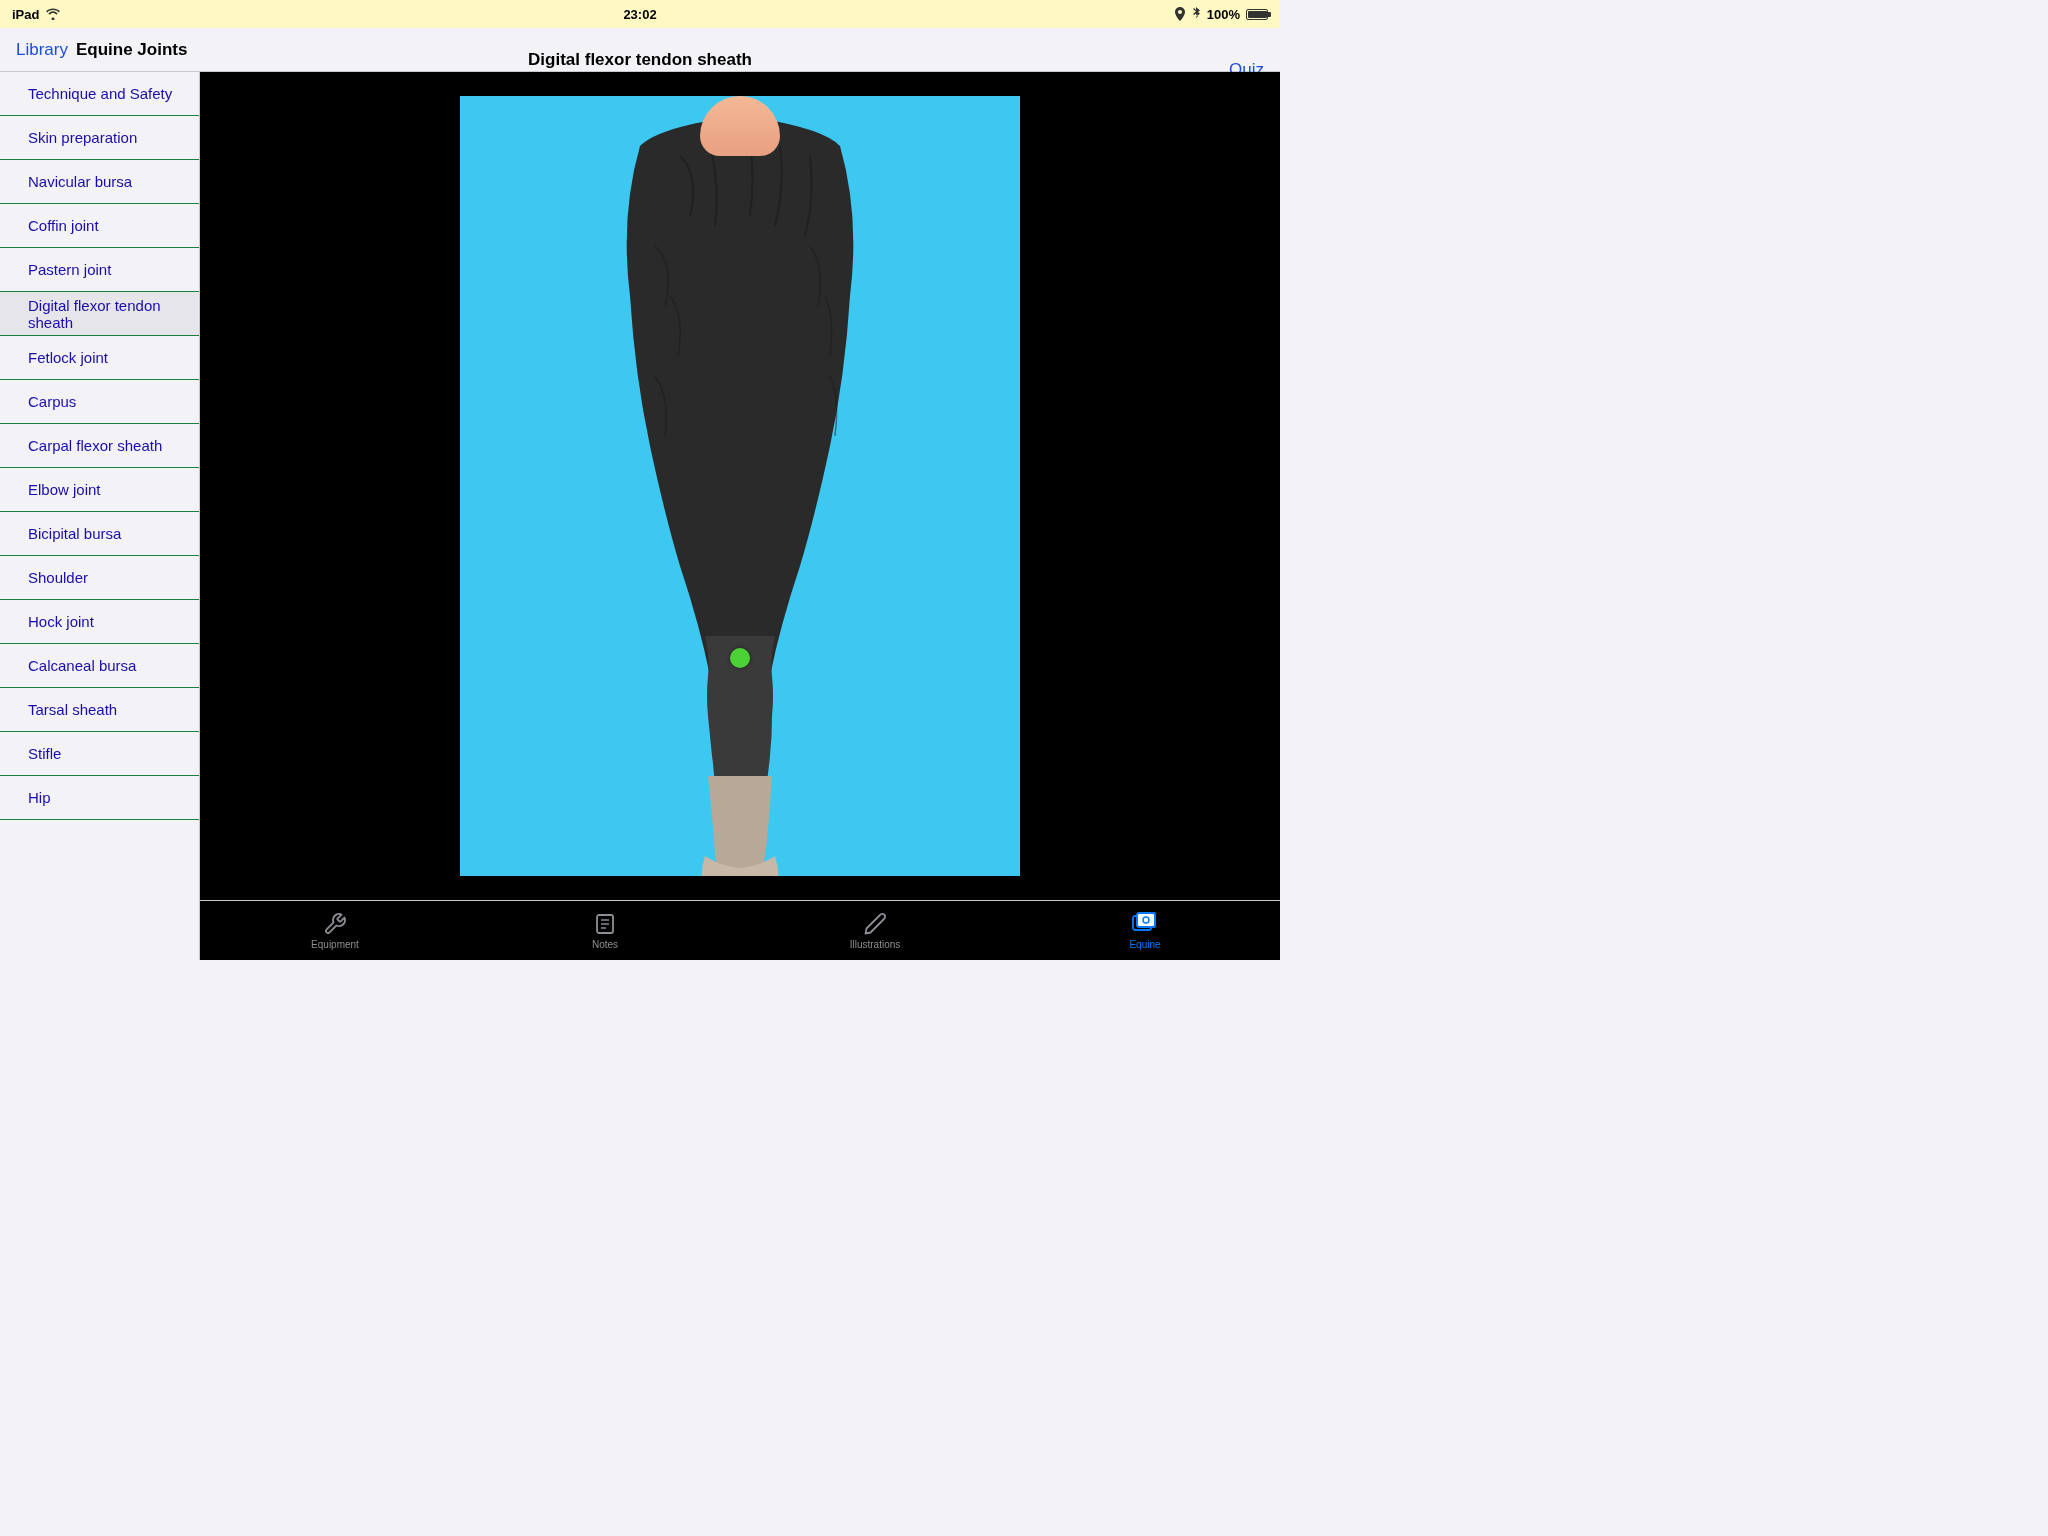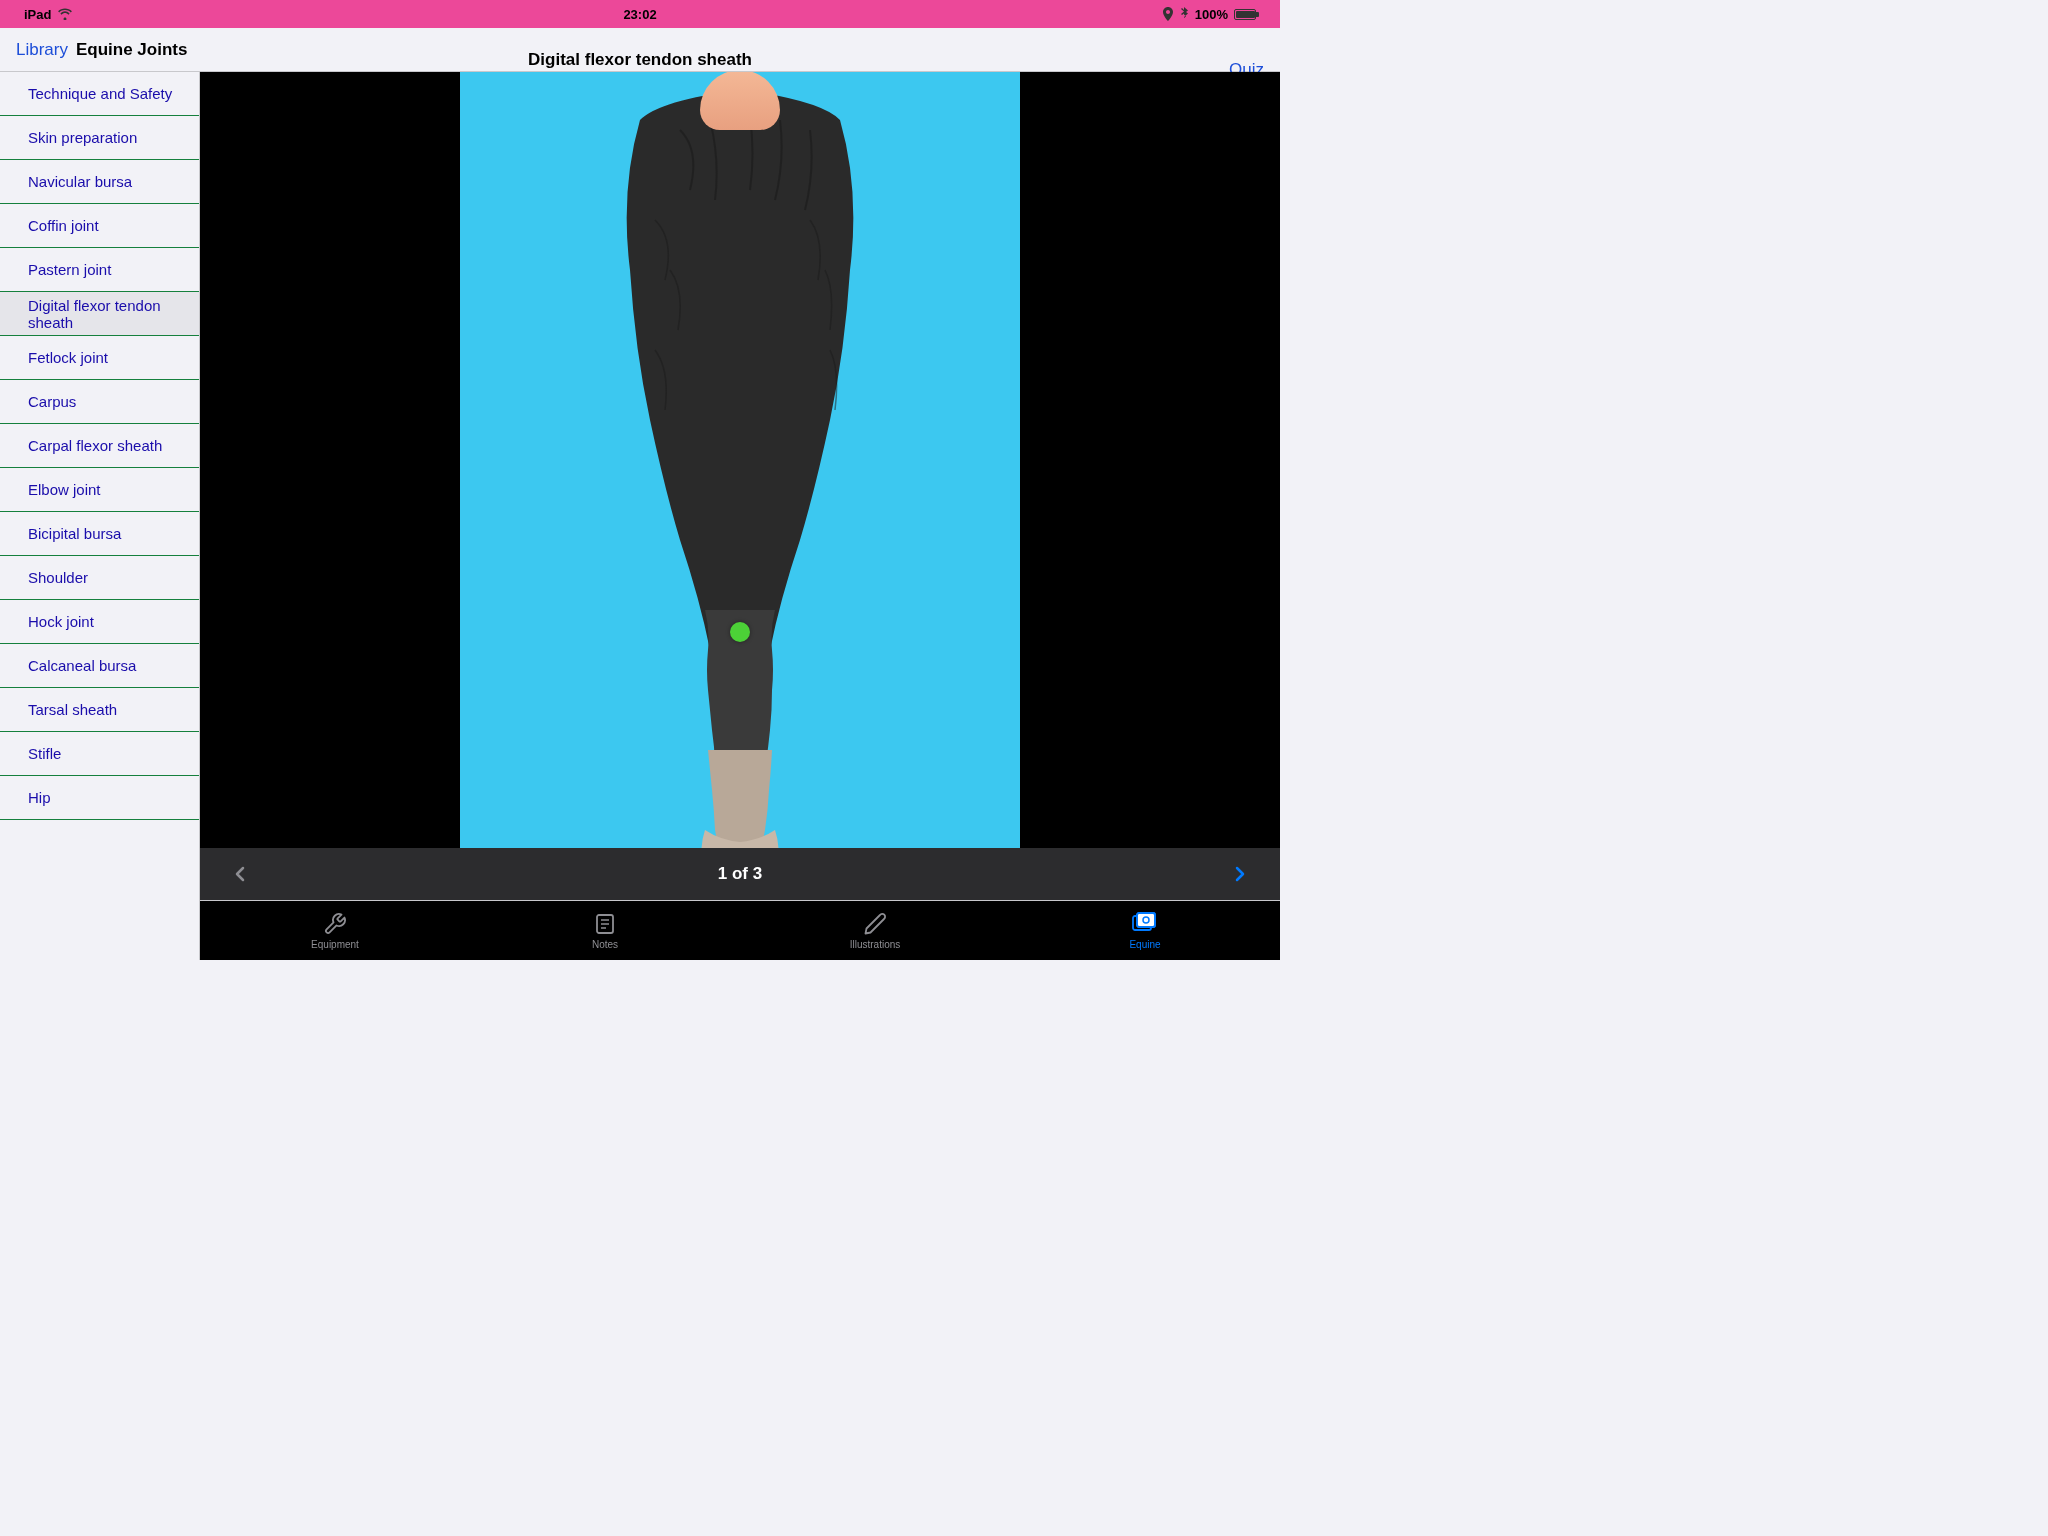--- a/index.html
+++ b/index.html
@@ -8,25 +8,25 @@
       height: 960px;
       font-family: -apple-system, 'Helvetica Neue', Arial, sans-serif;
       background: #f2f2f7;
       overflow: hidden;
       position: relative;
     }
 
     
     .status-bar {
       height: 28px;
-      background: #ec4899;
+      background: #fef9c3;
       display: flex;
       align-items: center;
       justify-content: space-between;
-      padding: 0 24px;
+      padding: 0 12px;
       font-size: 13px;
       font-weight: 600;
       position: relative;
     }
     .status-left { display: flex; align-items: center; gap: 6px; }
     .status-center { position: absolute; left: 50%; transform: translateX(-50%); }
     .status-right { display: flex; align-items: center; gap: 6px; }
     .battery-icon {
       display: inline-block;
       width: 22px; height: 11px;
@@ -348,33 +348,20 @@
 
           <path d="M248 680 Q250 700 252 720 Q254 740 255 760 Q258 780 270 790 L290 790 Q302 780 305 760 Q308 740 309 720 Q311 700 312 680Z" fill="#b8a898"></path>
 
           <path d="M245 760 Q260 770 280 772 Q300 770 315 760 Q320 775 318 790 Q300 800 280 802 Q260 800 242 790 Q240 775 245 760Z" fill="#c8b8a8"></path>
 
         </svg>
         <div class="green-dot"></div>
       </div>
     </div>
 
-    <div class="pagination-bar">
-      <div class="pagination-arrow">
-        <svg width="24" height="24" viewBox="0 0 24 24" fill="none">
-          <path d="M15 18l-6-6 6-6" stroke="#8e8e93" stroke-width="2.5" stroke-linecap="round" stroke-linejoin="round"></path>
-        </svg>
-      </div>
-      <span class="pagination-label">1 of 3</span>
-      <div class="pagination-arrow active">
-        <svg width="24" height="24" viewBox="0 0 24 24" fill="none">
-          <path d="M9 18l6-6-6-6" stroke="#007AFF" stroke-width="2.5" stroke-linecap="round" stroke-linejoin="round"></path>
-        </svg>
-      </div>
-    </div>
 
     <div class="tab-bar">
       <div class="tab-item">
         <svg width="24" height="24" viewBox="0 0 24 24" fill="none">
           <path d="M14.7 6.3a1 1 0 000 1.4l1.6 1.6a1 1 0 001.4 0l3.77-3.77a6 6 0 01-7.94 7.94l-6.91 6.91a2.12 2.12 0 01-3-3l6.91-6.91a6 6 0 017.94-7.94l-3.76 3.76z" stroke="#8e8e93" stroke-width="1.8" stroke-linecap="round" stroke-linejoin="round"></path>
         </svg>
         <span class="tab-label">Equipment</span>
       </div>
       <div class="tab-item">
         <svg width="24" height="24" viewBox="0 0 24 24" fill="none">

